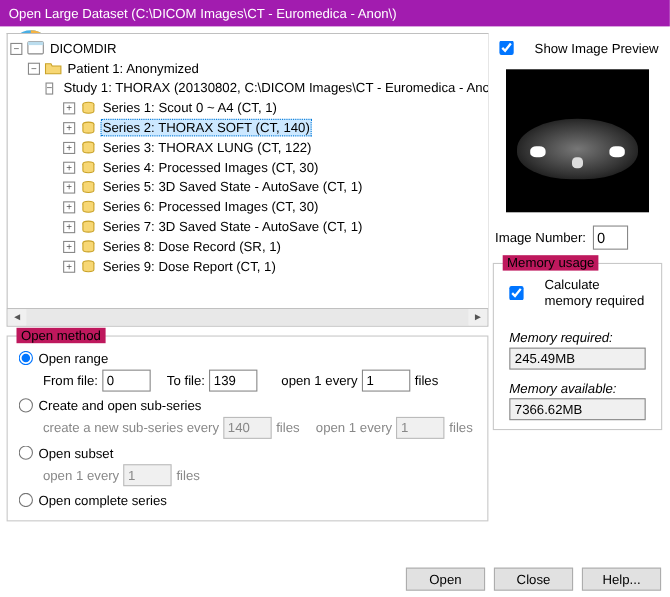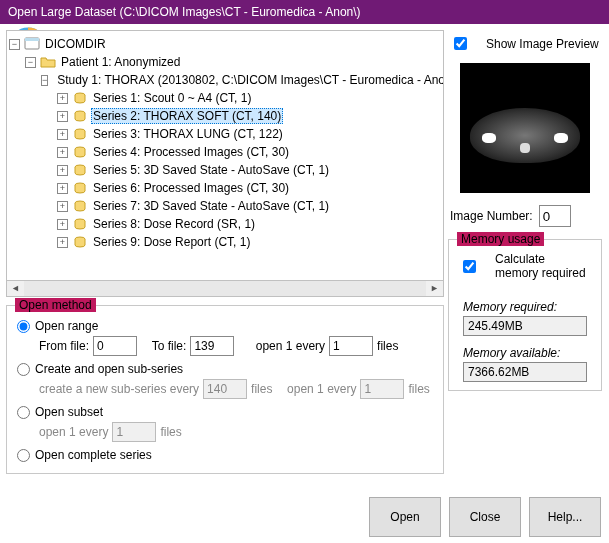--- a/index.html
+++ b/index.html
@@ -7,21 +7,21 @@
   margin: 0;
   font-family: "Segoe UI", Tahoma, sans-serif;
   font-size: 12px;
   background: #fff;
   width: 609px;
   height: 543px;
   overflow: hidden;
   position: relative;
 }
 .titlebar {
-  background: #701a75;
+  background: #a21caf;
   color: #fff;
   height: 24px;
   line-height: 24px;
   padding: 0 8px;
   font-size: 12px;
 }
 .content {
   display: flex;
   padding: 6px 0 0 6px;
 }
@@ -89,21 +89,21 @@
 }
 .groupbox .legend {
   position: absolute;
   top: -8px; left: 8px;
   background: #be185d;
   padding: 0 4px;
   font-size: 12px;
 }
 .radio-row {
   display: flex;
-  align-items: center;
+  align-items: flex-start;
   margin: 3px 0;
 }
 .radio-row input[type=radio] { margin: 0 5px 0 0; }
 .sub-row {
   display: flex;
   align-items: center;
   margin: 3px 0 6px 22px;
   gap: 4px;
 }
 .sub-row.disabled { color: #888; }
@@ -160,21 +160,21 @@
   margin: 0 4px;
   color: #000;
 }
 .footer {
   position: absolute;
   bottom: 6px; right: 8px;
   display: flex;
   gap: 8px;
 }
 .footer button {
-  width: 72px; height: 40px;
+  width: 72px; height: 21px;
   background: #e1e1e1;
   border: 1px solid #adadad;
   font-size: 12px;
 }
 .watermark {
   position: absolute;
   top: 26px; left: 8px;
   pointer-events: none;
   opacity: 0.85;
 }

